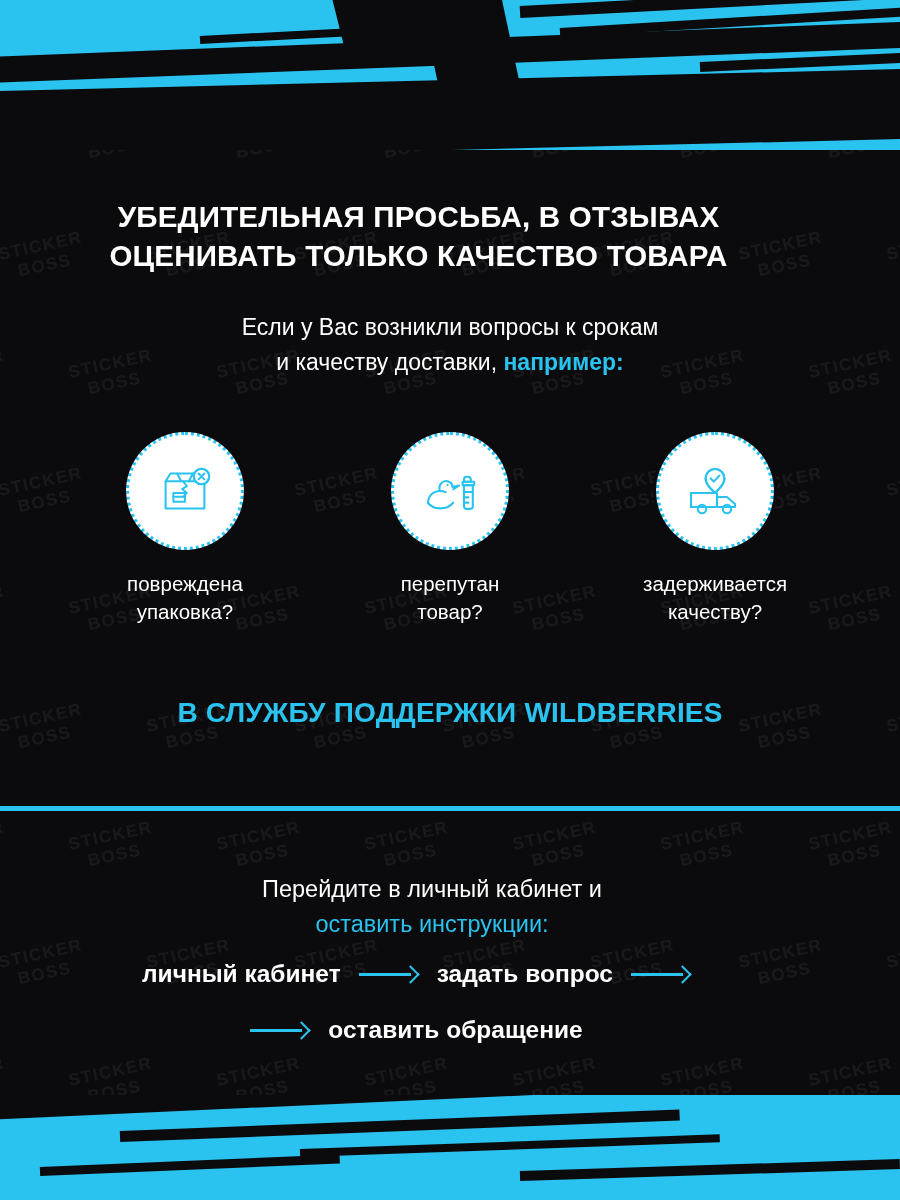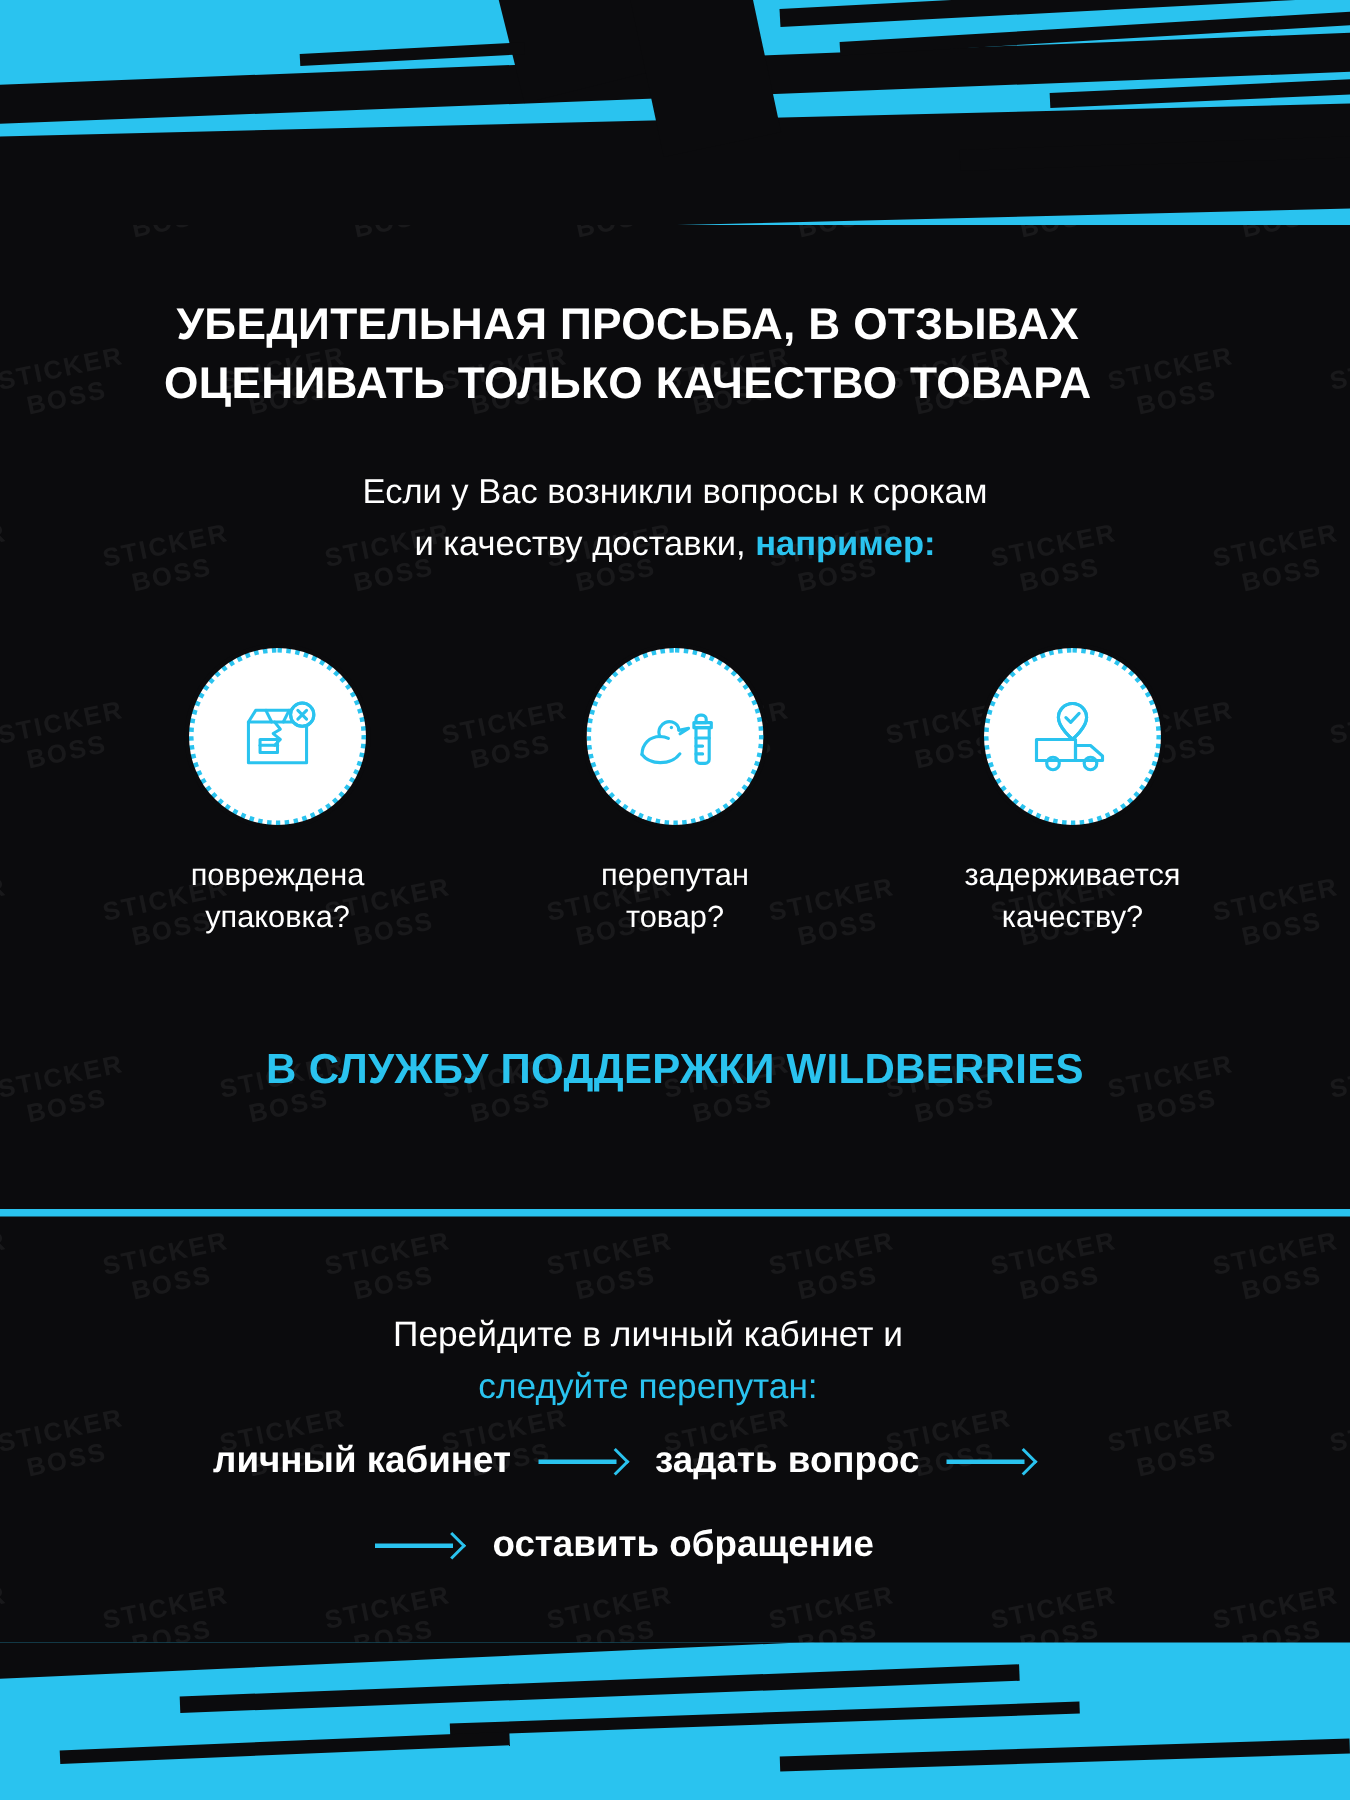--- a/index.html
+++ b/index.html
@@ -482,21 +482,21 @@
     </div>
 
     <div class="cta">
       <div>В СЛУЖБУ ПОДДЕРЖКИ WILDBERRIES</div>
     </div>
 
     <div class="divider"></div>
 
     <div class="lower-head">
       <div>Перейдите в личный кабинет и</div>
-      <div class="accent">следуйте перепутан:</div>
+      <div class="accent">оставить инструкции:</div>
     </div>
 
     <div class="steps">
       <div class="steps-line">
         <span>личный кабинет</span>
         <span class="arrow"></span>
         <span>задать вопрос</span>
         <span class="arrow"></span>
       </div>
       <div class="steps-line">

